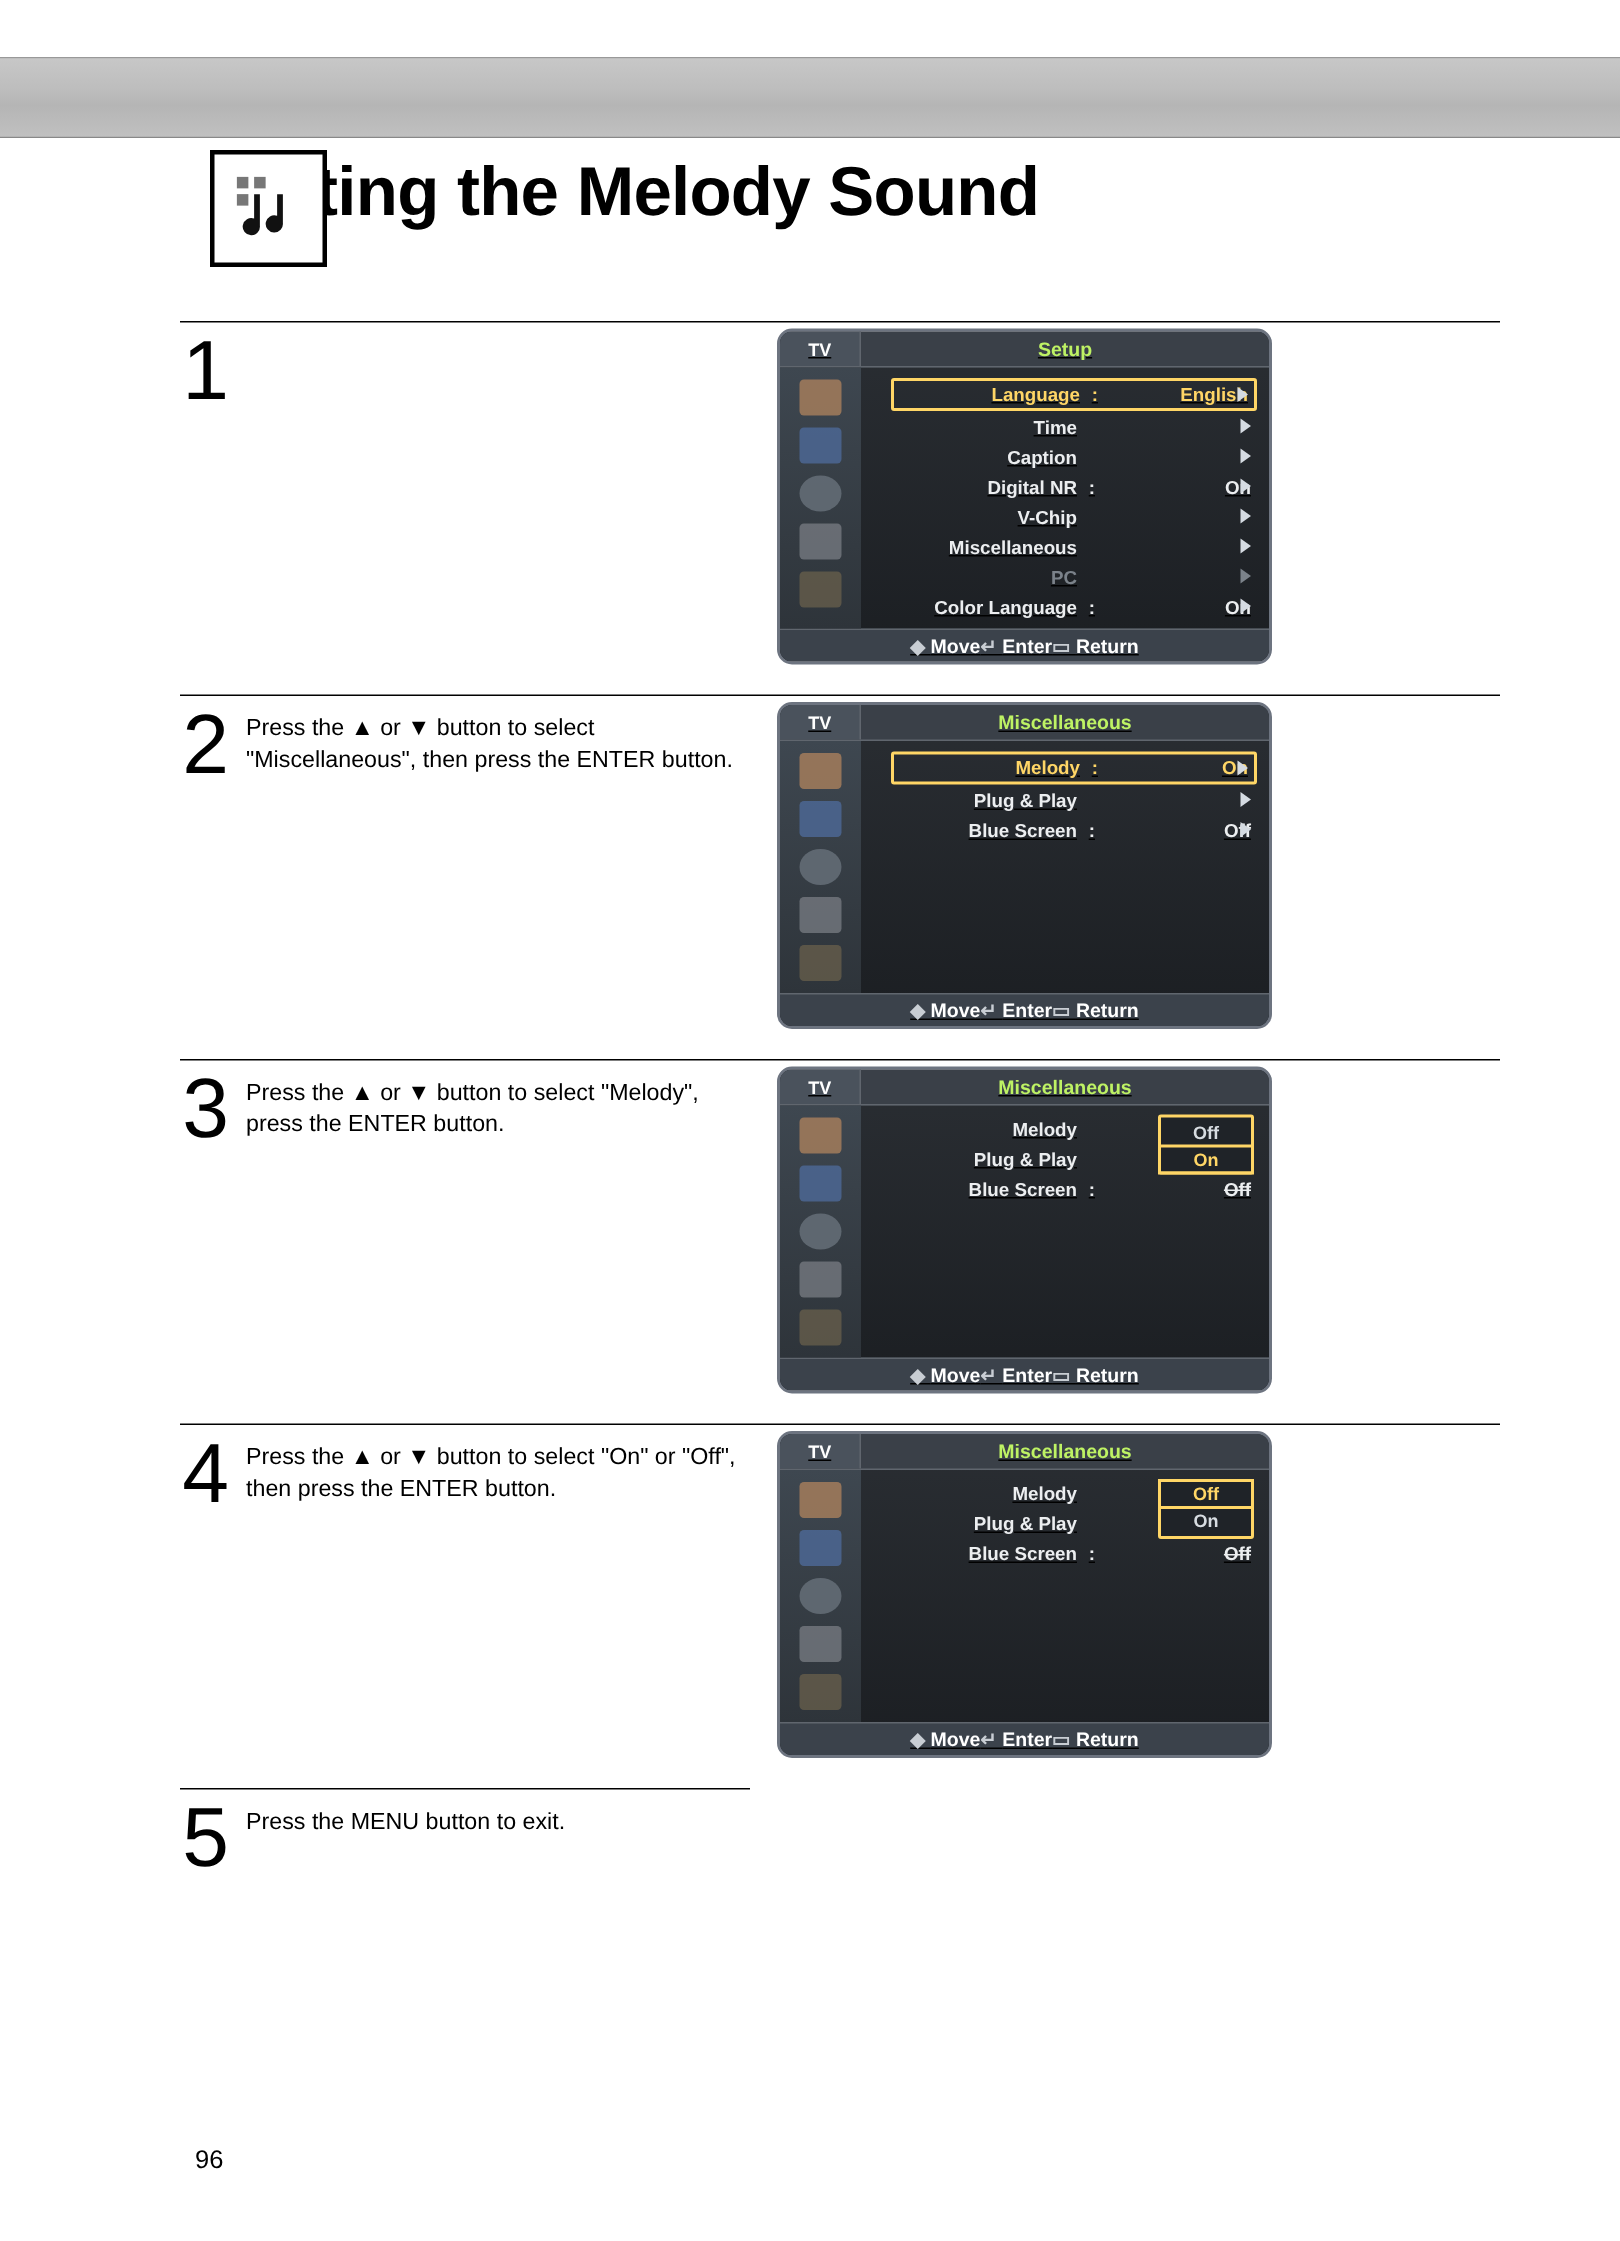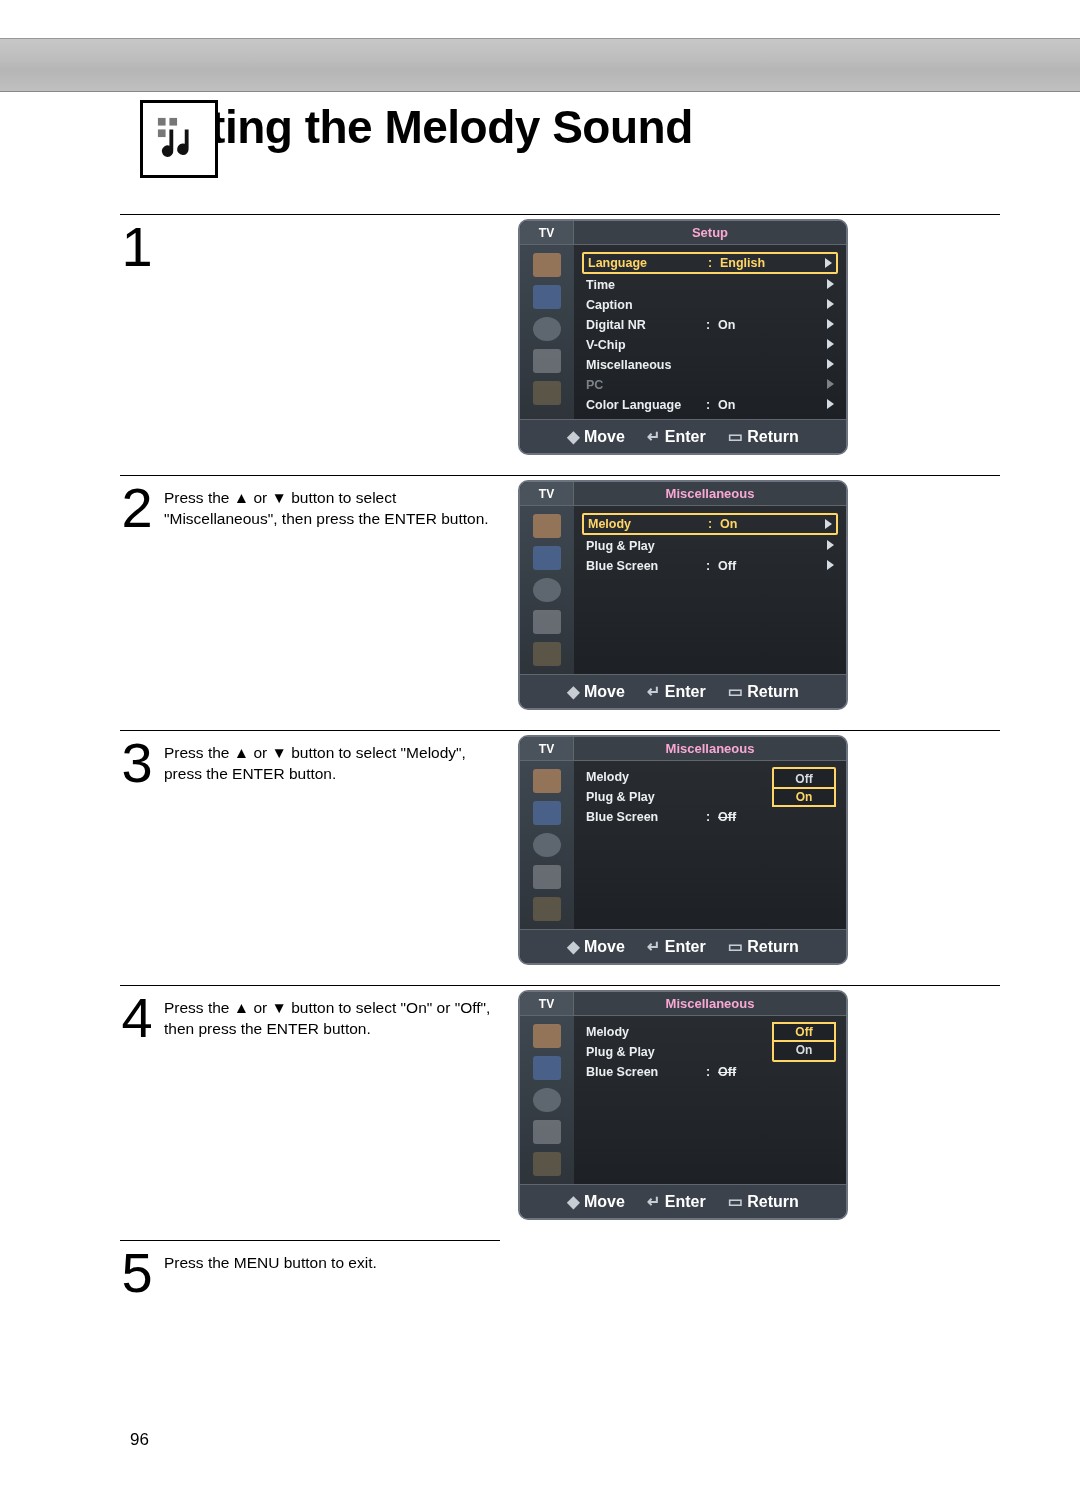--- a/index.html
+++ b/index.html
@@ -110,21 +110,21 @@
     font-weight: bold;
     font-size: 12px;
     background: #4a525c;
     color: #fff;
     border-right: 1px solid #60666e;
   }
   .osd-title {
     flex: 1;
     display:flex; align-items:center; justify-content:center;
     font-weight: bold;
-    color: #f9a8d4;
+    color: #bef264;
     font-size: 13px;
   }
   .osd-body {
     display: flex;
   }
   .osd-sideicons {
     width: 54px;
     background: linear-gradient(#3e4750,#2e343a);
     display: flex;
     flex-direction: column;
@@ -134,21 +134,22 @@
   }
   .sideicon {
     width: 28px; height: 24px;
     border-radius: 3px;
     background: #5e656c;
     opacity: .75;
   }
   .sideicon.i1{background:#b1845d;} .sideicon.i2{background:#4f6c9e;} .sideicon.i3{background:#6c757f; border-radius:50%;} .sideicon.i4{background:#7a7e84;} .sideicon.i5{background:#6a604c;}
   .osd-list {
     flex: 1;
-    padding: 6px 8px 4px 8px;
+    padding: 6px 8px 4px 20px;
+    text-align: right;
   }
   .osd-row {
     display: flex;
     align-items: center;
     height: 20px;
     padding: 0 4px;
     font-weight: bold;
     font-size: 12.5px;
     color: #eceef0;
     position: relative;
@@ -191,30 +192,29 @@
     font-weight:bold; font-size:12px;
     color:#d7dce1;
   }
   .osd-dropdown .opt.sel {
     border: 2px solid #ffd666;
     margin: -2px;
     color:#ffd666;
   }
   .osd-footer {
     display:flex; align-items:center; justify-content:center;
-    gap: 22px;
-    height: 34px;
+    height: 22px;
     background: #3b424b;
     border-top: 1px solid #60666e;
-    font-size: 16px;
+    font-size: 13px;
     font-weight: bold;
     color: #c8cdd3;
   }
   .osd-footer span b { color:#fff; }
-  .osd-wrap { position:relative; }
+  .osd-wrap { position:relative;text-decoration:underline; }
   .page-num {
     position:absolute;
     left: 130px;
     bottom: 44px;
     font-size: 17px;
   }
 </style>
 </head>
 <body>
 

